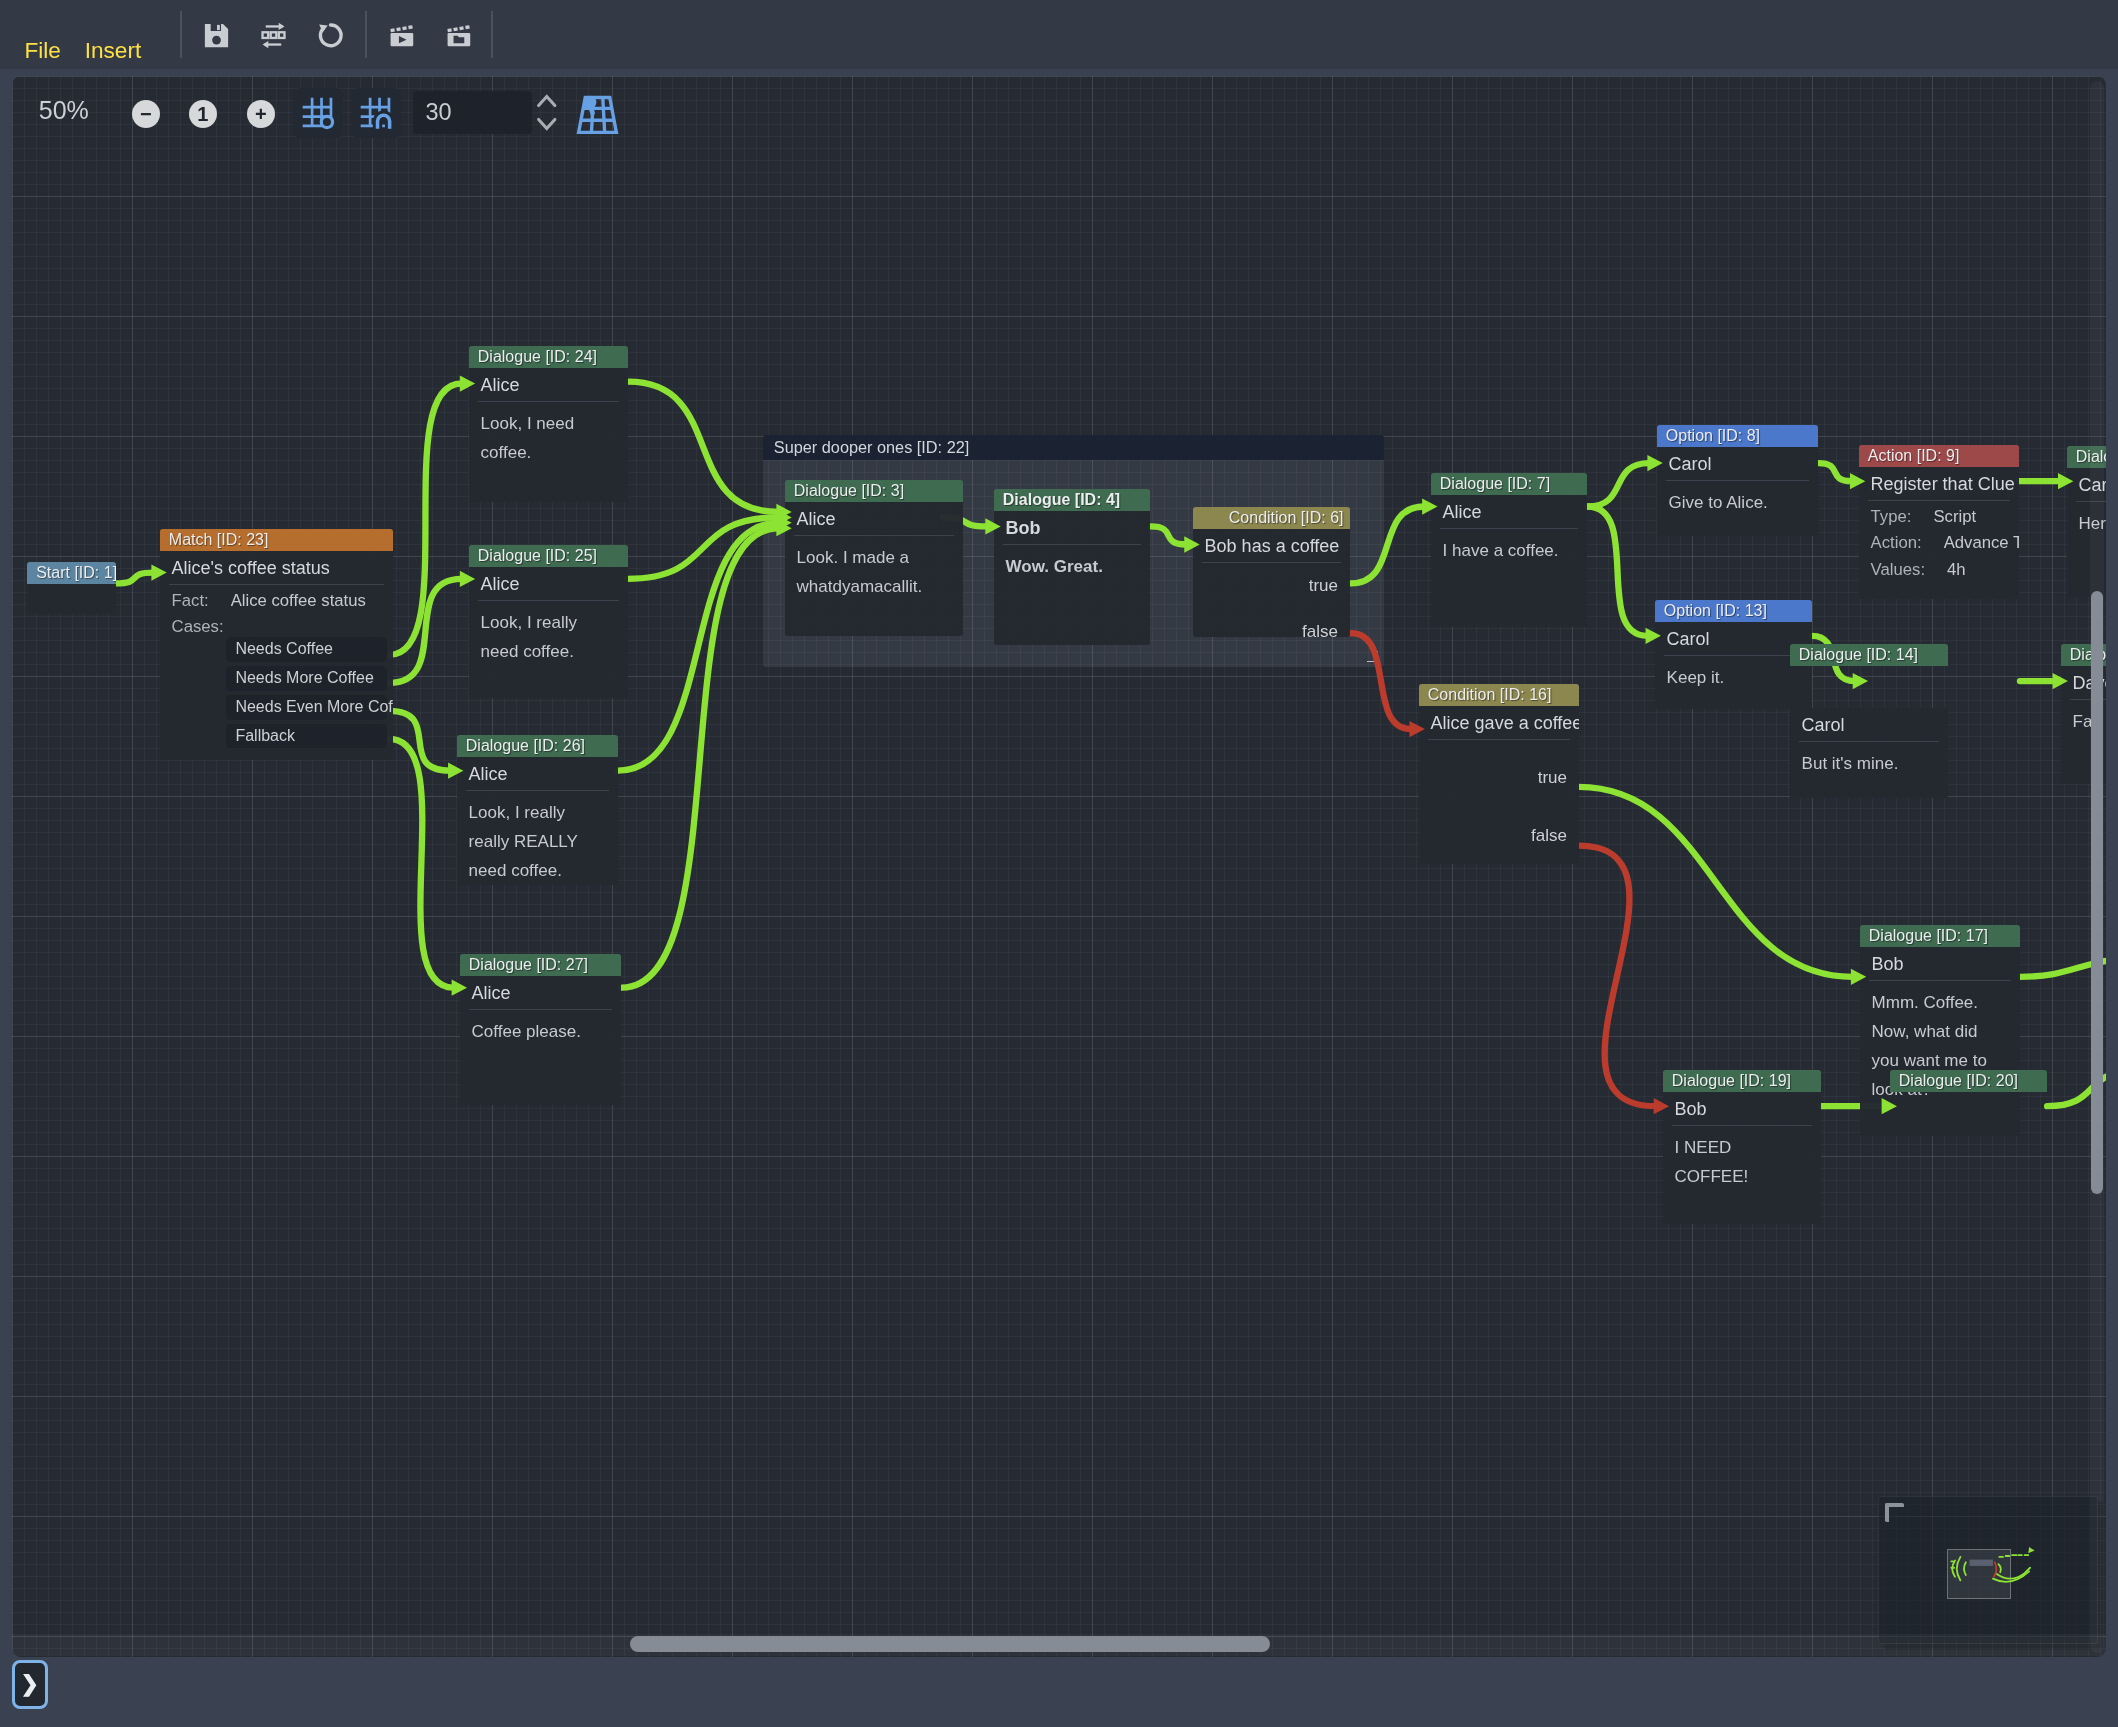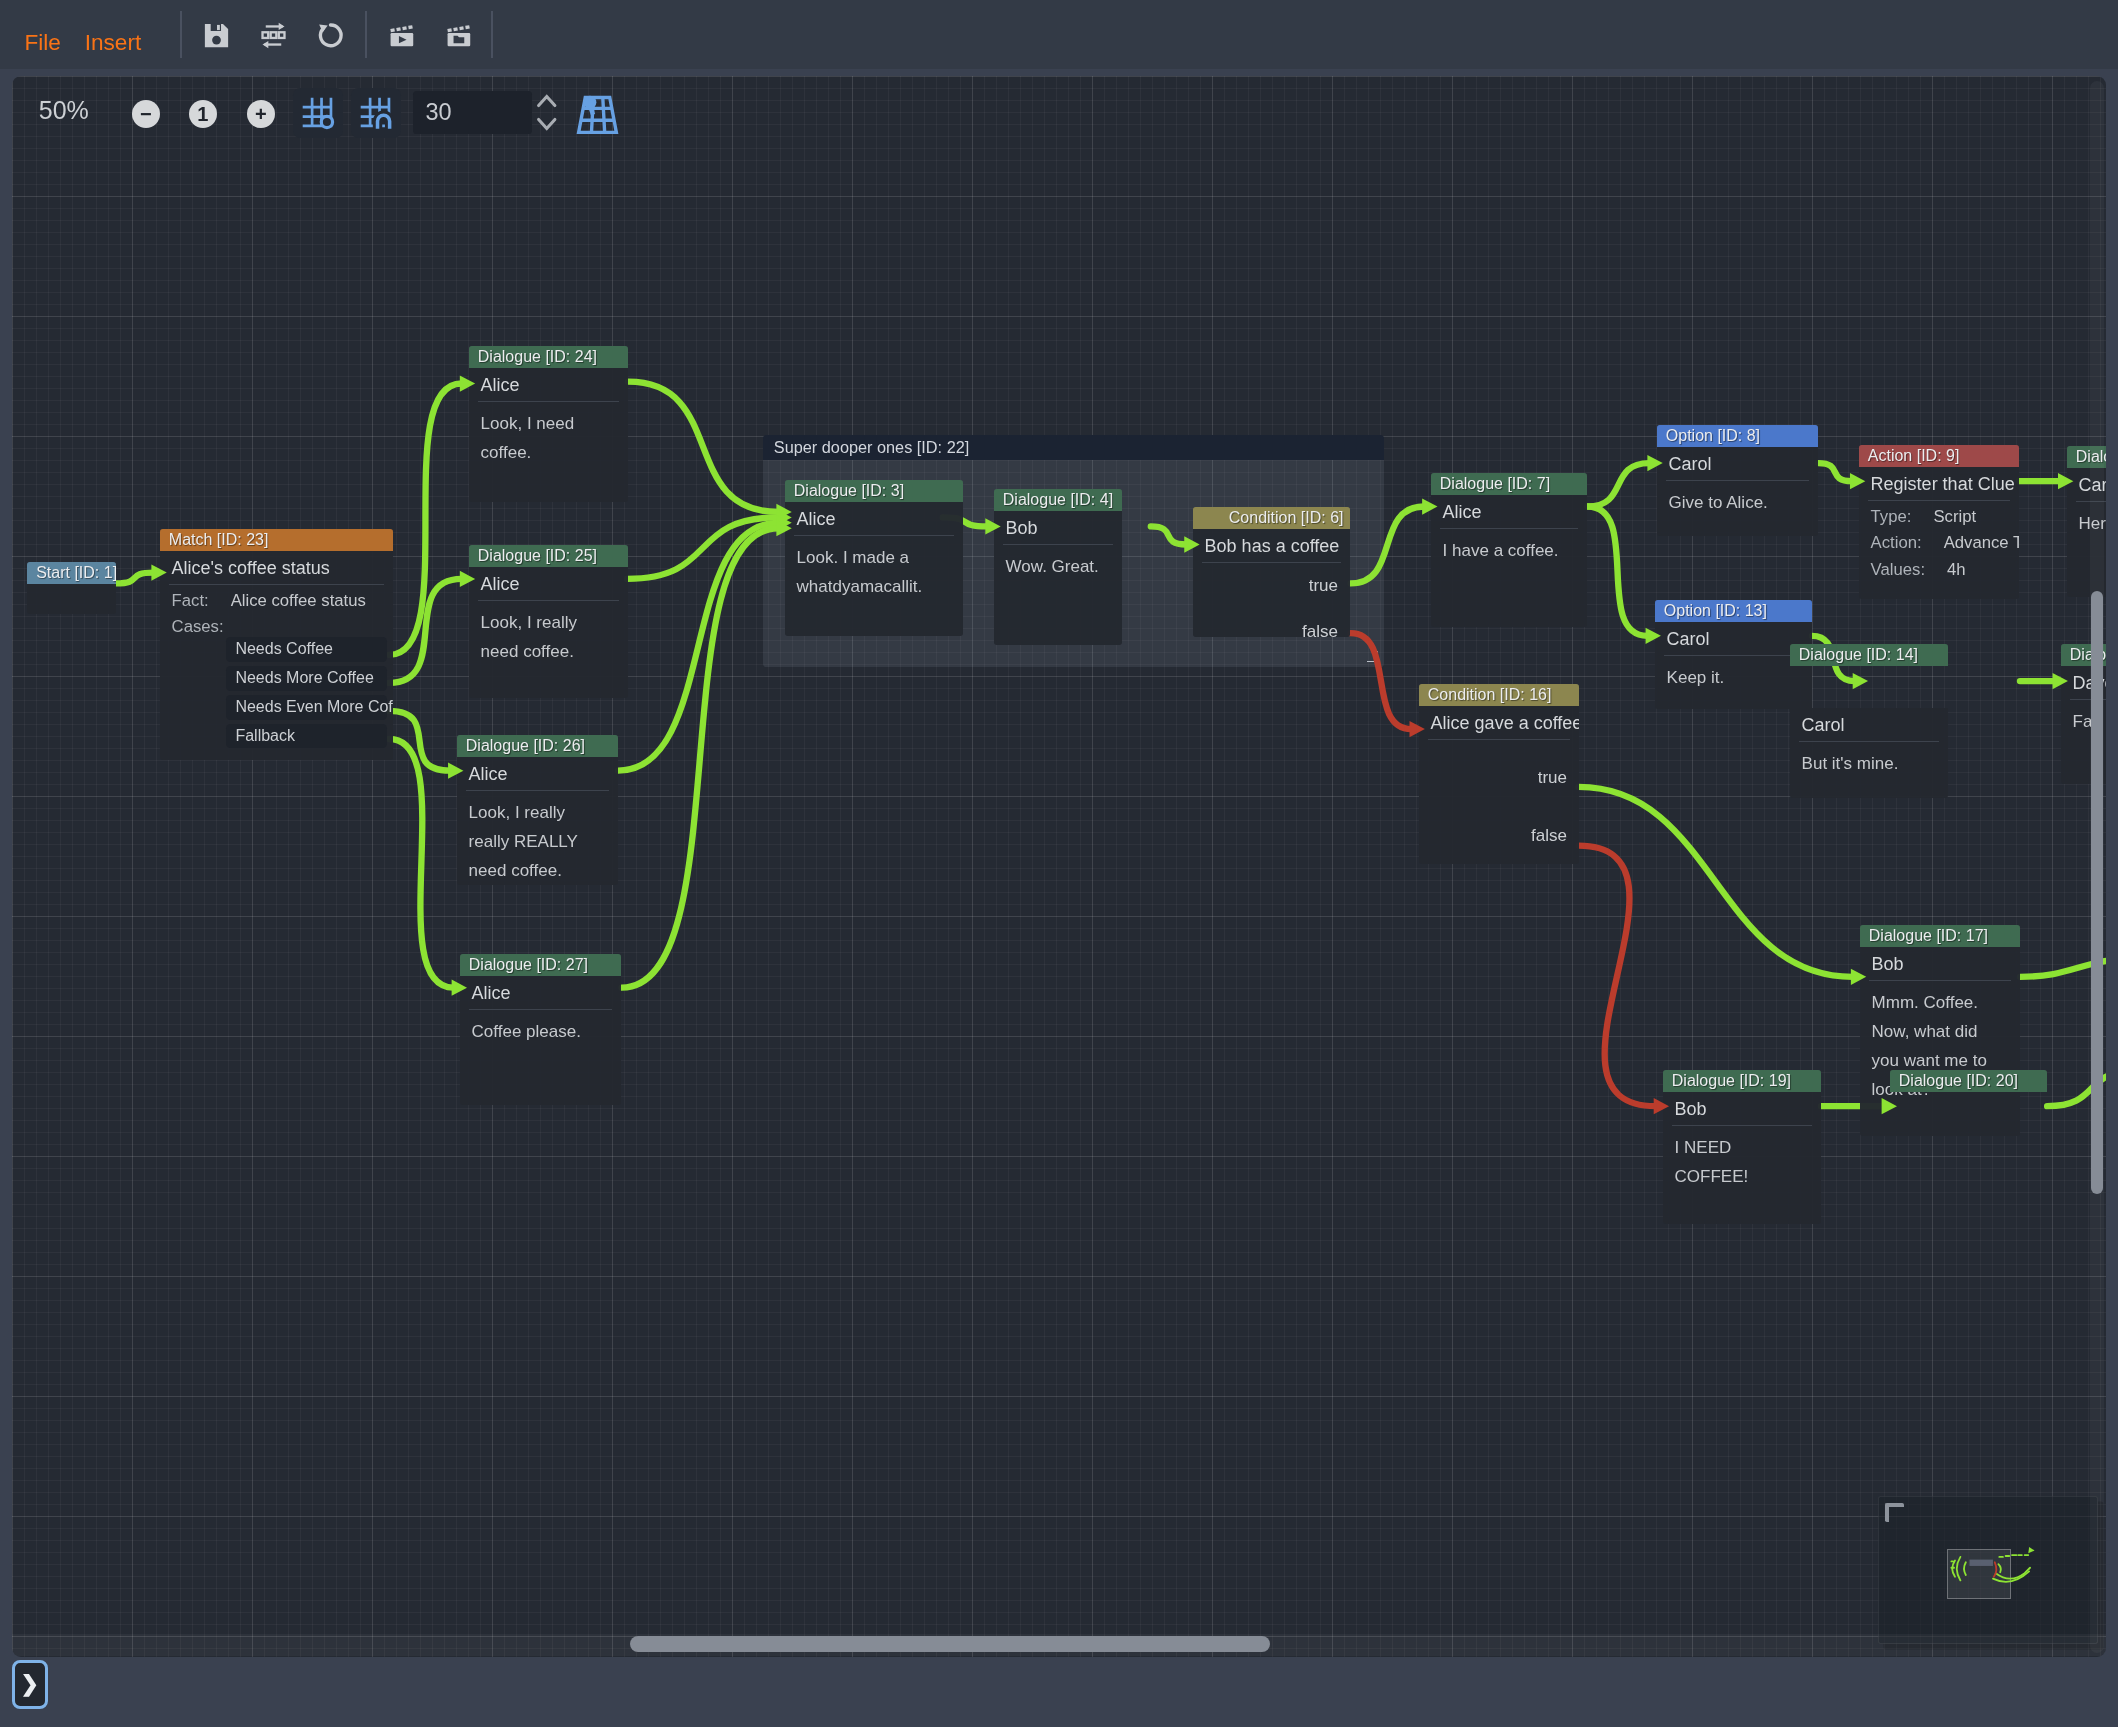--- a/index.html
+++ b/index.html
@@ -1,19 +1,19 @@
 <!DOCTYPE html>
 <html style="font-size:14.5px"><head>
 <meta charset="utf-8">
 <style>
   html,body{margin:0;padding:0;width:2119px;height:1728px;background:#3a4150;overflow:hidden;
     font-family:"Liberation Sans",sans-serif;-webkit-font-smoothing:antialiased;}
   
   #menubar{position:absolute;left:0;top:0;width:2119px;height:69px;background:#333a46;}
-  .menu-item{position:absolute;top:8px;height:69px;line-height:69px;color:#f97316;font-size:22.6px;padding:0 12.7px;cursor:default;}
+  .menu-item{position:absolute;top:16px;height:69px;line-height:69px;color:#fde047;font-size:22.6px;padding:0 12.7px;cursor:default;}
   .mb-sep{position:absolute;top:11px;width:1.8px;height:47px;background:#4a5160;}
   .mb-icon{position:absolute;top:20px;width:31px;height:31px;}
   .mb-icon svg{width:31px;height:31px;display:block;}
   
   #canvas{position:absolute;left:11.8px;top:76px;width:2094px;height:1581px;border-radius:9px;overflow:hidden;
     background-color:#252a33;
     background-image:
       linear-gradient(rgba(255,255,255,.085) 0.9px, transparent 0.9px),
       linear-gradient(90deg, rgba(255,255,255,.085) 0.9px, transparent 0.9px),
       linear-gradient(rgba(255,255,255,.04) 0.9px, transparent 0.9px),
@@ -278,21 +278,21 @@
         </div>
       </div>
       <div class="node" style="left: 773px; top: 404px; width: 178px; height: 156px;">
         <div class="hd" style="background: rgb(63, 107, 81);">Dialogue [ID: 3]</div>
         <div class="body">
           <div class="nrow">Alice</div>
           <div class="sep"></div>
           <div class="para">Look. I made a whatdyamacallit.</div>
         </div>
       </div>
-      <div class="node" style="left: 982px; top: 413px; width: 128px; height: 156px;">
+      <div class="node" style="left: 982px; top: 413px; width: 156px; height: 156px; font-weight: bold;">
         <div class="hd" style="background: rgb(63, 107, 81);">Dialogue [ID: 4]</div>
         <div class="body">
           <div class="nrow">Bob</div>
           <div class="sep"></div>
           <div class="para">Wow. Great.</div>
         </div>
       </div>
       <div class="node" style="left: 1181px; top: 431px; width: 157px; height: 130px;">
         <div class="hd" style="background: rgb(140, 134, 79); padding-left: 36px;">Condition [ID: 6]</div>
         <div class="body">

